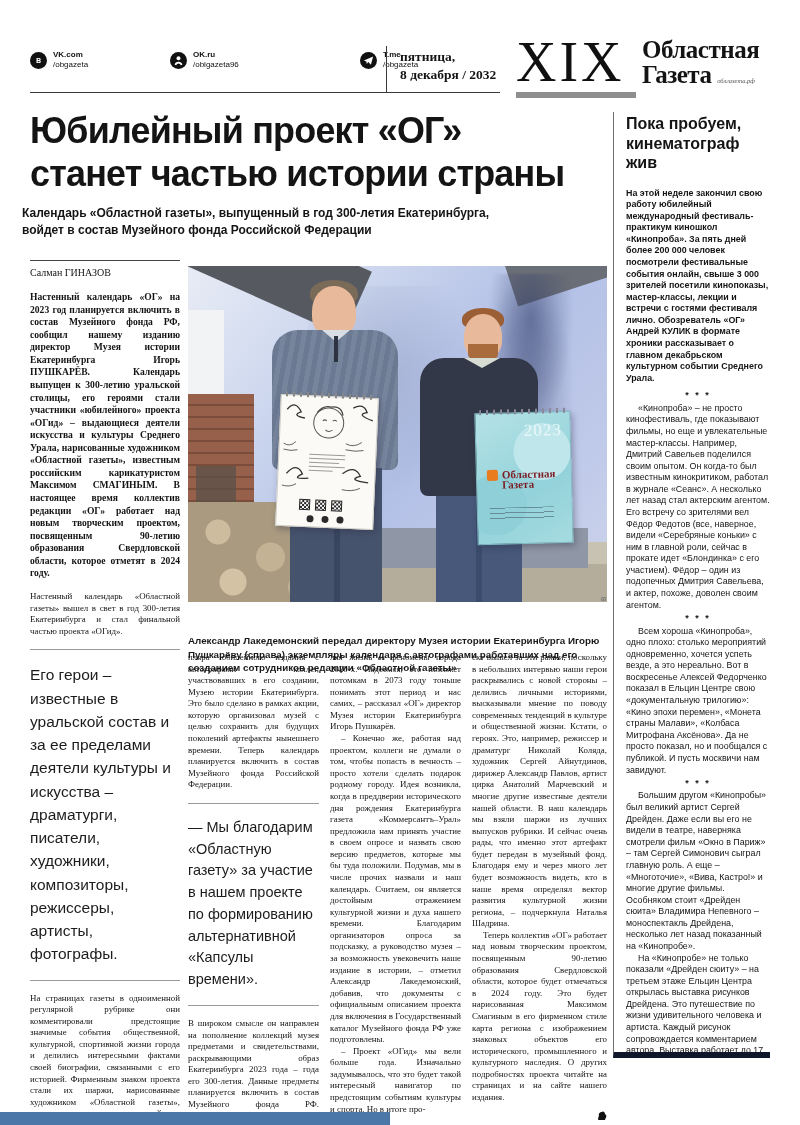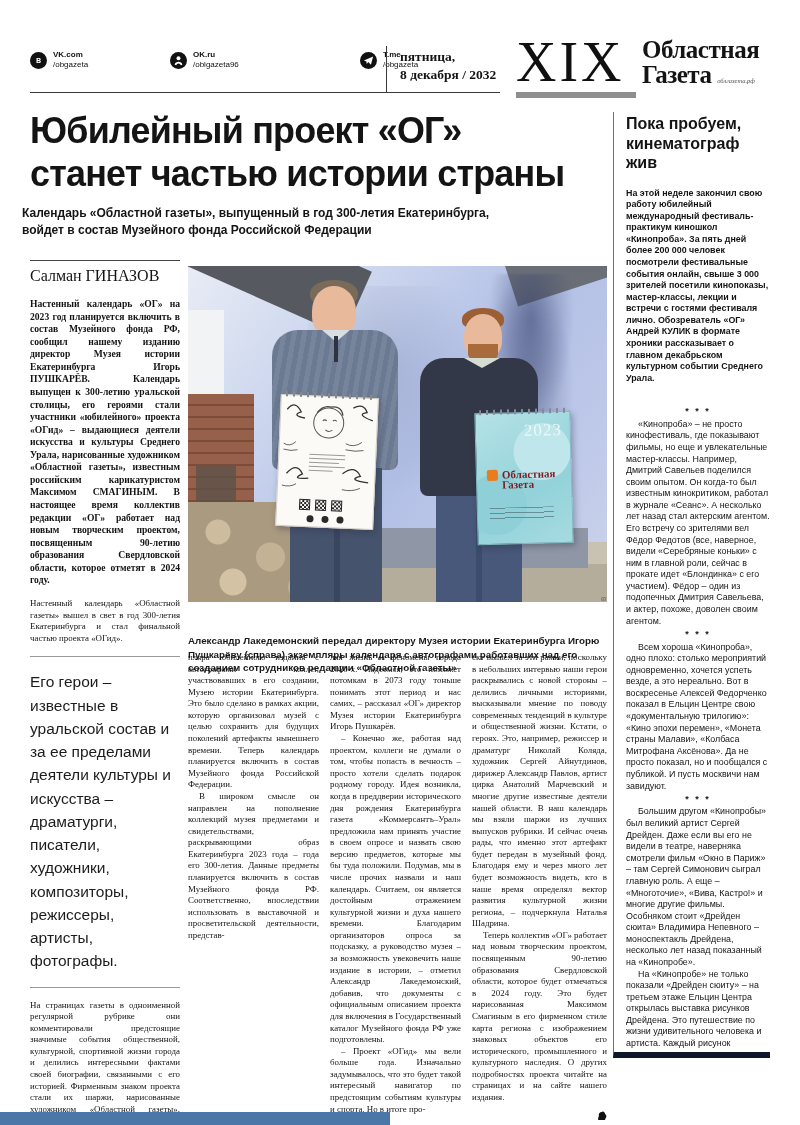--- a/index.html
+++ b/index.html
@@ -32,21 +32,21 @@
   
   .headline { position:absolute; left:30px; top:110px; width:580px;
     font-weight:bold; font-size:37px; line-height:1.16; letter-spacing:-0.8px;
     white-space:pre-line; transform:scaleX(0.97); transform-origin:left top; }
   .subheadline { position:absolute; left:22px; top:205px; width:570px;
     font-weight:bold; font-size:12px; line-height:1.4; white-space:pre-line; }
 
   
   .col1 { position:absolute; left:30px; top:260px; width:150px; height:860px; overflow:hidden; }
   .author { border-top:1px solid #444; padding-top:6px; font-family:"Liberation Serif",serif;
-    font-size:16px; margin-bottom:13px; }
+    font-size:10px; margin-bottom:13px; }
   .lead { font-family:"Liberation Serif",serif; font-weight:bold; font-size:9.6px;
     line-height:1.31; text-align:justify; margin-bottom:11px; }
   .serif-p { font-family:"Liberation Serif",serif; font-size:8.9px; line-height:1.3;
     text-align:justify; }
   .serif-p + .serif-p { text-indent:11px; }
   .pullquote { border-top:1px solid #9a9a9a; border-bottom:1px solid #9a9a9a;
     padding:13px 0 14px; margin:12px 0; font-size:15.5px; line-height:1.5; color:#1c1c1c; }
 
   
   .photo { position:absolute; left:188px; top:266px; width:419px; height:336px; overflow:hidden;
@@ -141,21 +141,21 @@
   .col2 { left:188px; width:131px; }
   .col3 { left:330px; width:131px; }
   .col4 { left:472px; width:135px; }
   .pullquote2 { font-size:14.5px; line-height:1.5; }
   .ornament { text-align:right; margin-top:6px; }
 
   
   .sidebar { position:absolute; left:613px; top:112px; width:157px; height:946px;
     border-left:1px solid #6f6f6f; border-bottom:6px solid #0f172a; padding:2px 0 14px 12px; overflow:hidden; }
   .sb-title { font-weight:bold; font-size:16px; line-height:1.22; white-space:pre-line; margin-bottom:15px; }
-  .sb-lead { font-weight:bold; font-size:8.9px; line-height:1.3; margin-bottom:20px; }
+  .sb-lead { font-weight:bold; font-size:8.9px; line-height:1.3; margin-bottom:4px; }
   .sb-stars { text-align:center; font-weight:bold; font-size:9px; letter-spacing:2px; line-height:1.6; }
   .sb-p { font-size:8.9px; line-height:1.3; text-indent:12px; }
 
   
   .footer-bar { position:absolute; left:0; top:1112px; width:390px; height:13px; background:#4a76a8; }
 </style>
 </head>
 <body>
 
 <div class="page">
@@ -288,20 +288,21 @@
       <div class="cal-lines"></div>
     </div>
 
     <div class="photo-credit">ПАВЕЛ ВОРОЖЦОВ</div>
   </div>
 
   <div class="caption">Александр Лакедемонский передал директору Музея истории Екатеринбурга Игорю Пушкарёву (справа) экземпляры календаря с автографами работавших над его созданием сотрудников редакции «Областной газеты»</div>
 
   <div class="bcol col2">
     <p class="serif-p">пляра юбилейного издания с автографами коллег, участвовавших в его создании, Музею истории Екатеринбурга. Это было сделано в рамках акции, которую организовал музей с целью сохранить для будущих поколений артефакты нынешнего времени. Теперь календарь планируется включить в состав Музейного фонда Российской Федерации.</p>
+    <div class="pullquote pullquote2">— Мы благодарим «Областную газету» за участие в нашем проекте по формированию альтернативной «Капсулы времени».</div>
     <p class="serif-p">В широком смысле он направлен на пополнение коллекций музея предметами и свидетельствами, раскрывающими образ Екатеринбурга 2023 года – года его 300-летия. Данные предметы планируется включить в состав Музейного фонда РФ. Соответственно, впоследствии использовать в выставочной и просветительской деятельности, представ-</p>
   </div>
   <div class="bcol col3">
     <p class="serif-p">ляя жизнь и феномены города 2020-х. Надеемся, это поможет потомкам в 2073 году тоньше понимать этот период и нас самих, – рассказал «ОГ» директор Музея истории Екатеринбурга Игорь Пушкарёв.</p>
     <p class="serif-p">– Конечно же, работая над проектом, коллеги не думали о том, чтобы попасть в вечность – просто хотели сделать подарок родному городу. Идея возникла, когда в преддверии исторического дня рождения Екатеринбурга газета «Коммерсантъ–Урал» предложила нам принять участие в своем опросе и назвать свою версию предметов, которые мы бы туда положили. Подумав, мы в числе прочих назвали и наш календарь. Считаем, он является достойным отражением культурной жизни и духа нашего времени. Благодарим организаторов опроса за подсказку, а руководство музея – за возможность увековечить наше издание в истории, – отметил Александр Лакедемонский, добавив, что документы с официальным описанием проекта для включения в Государственный каталог Музейного фонда РФ уже подготовлены.</p>
     <p class="serif-p">– Проект «ОГид» мы вели больше года. Изначально задумывалось, что это будет такой интересный навигатор по предстоящим событиям культуры и спорта. Но в итоге про-</p>
   </div>
   <div class="bcol col4">
     <p class="serif-p">ект вышел за эти рамки, поскольку в небольших интервью наши герои раскрывались с новой стороны – делились личными историями, высказывали мнение по поводу современных тенденций в культуре и общественной жизни. Кстати, о героях. Это, например, режиссер и драматург Николай Коляда, художник Сергей Айнутдинов, дирижер Александр Павлов, артист цирка Анатолий Марчевский и многие другие известные деятели нашей области. В наш календарь мы взяли шаржи из лучших выпусков рубрики. И сейчас очень рады, что именно этот артефакт будет передан в музейный фонд. Благодаря ему и через много лет будет возможность видеть, кто в наше время определял вектор развития культурной жизни региона, – подчеркнула Наталья Шадрина.</p>
     <p class="serif-p">Теперь коллектив «ОГ» работает над новым творческим проектом, посвященным 90-летию образования Свердловской области, которое будет отмечаться в 2024 году. Это будет нарисованная Максимом Смагиным в его фирменном стиле карта региона с изображением знаковых объектов его исторического, промышленного и культурного наследия. О других подробностях проекта читайте на страницах и на сайте нашего издания.</p>

